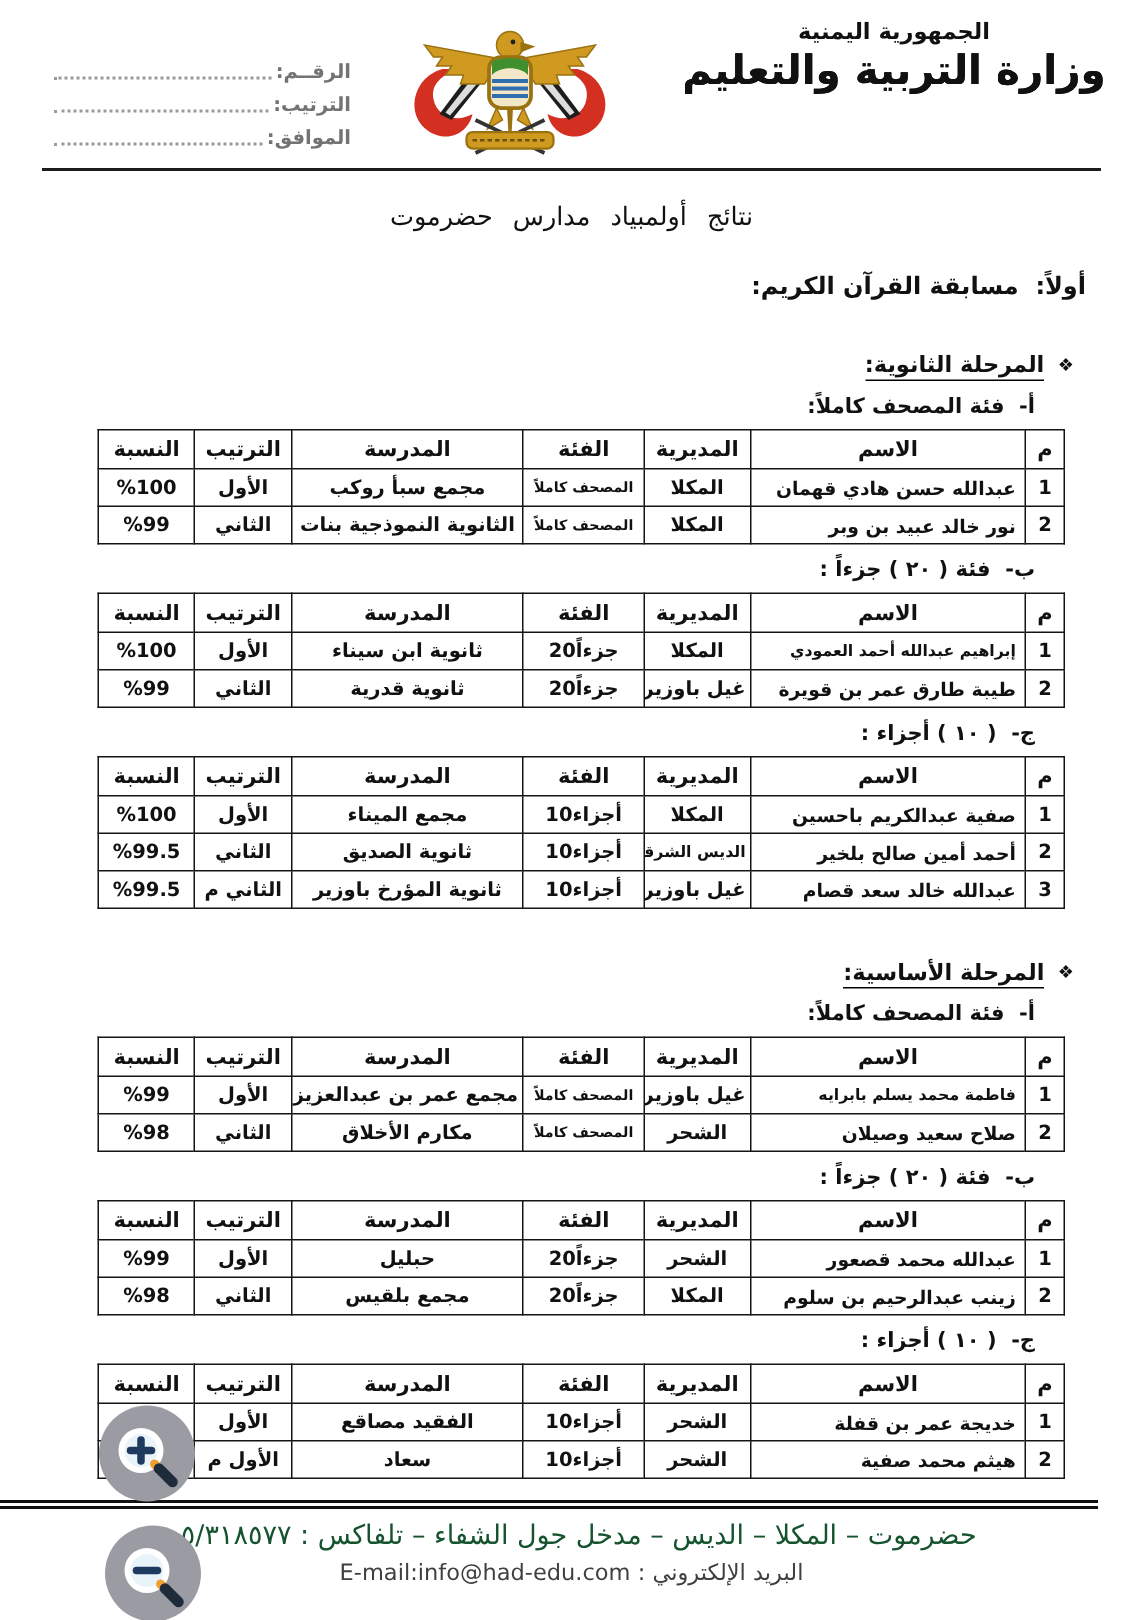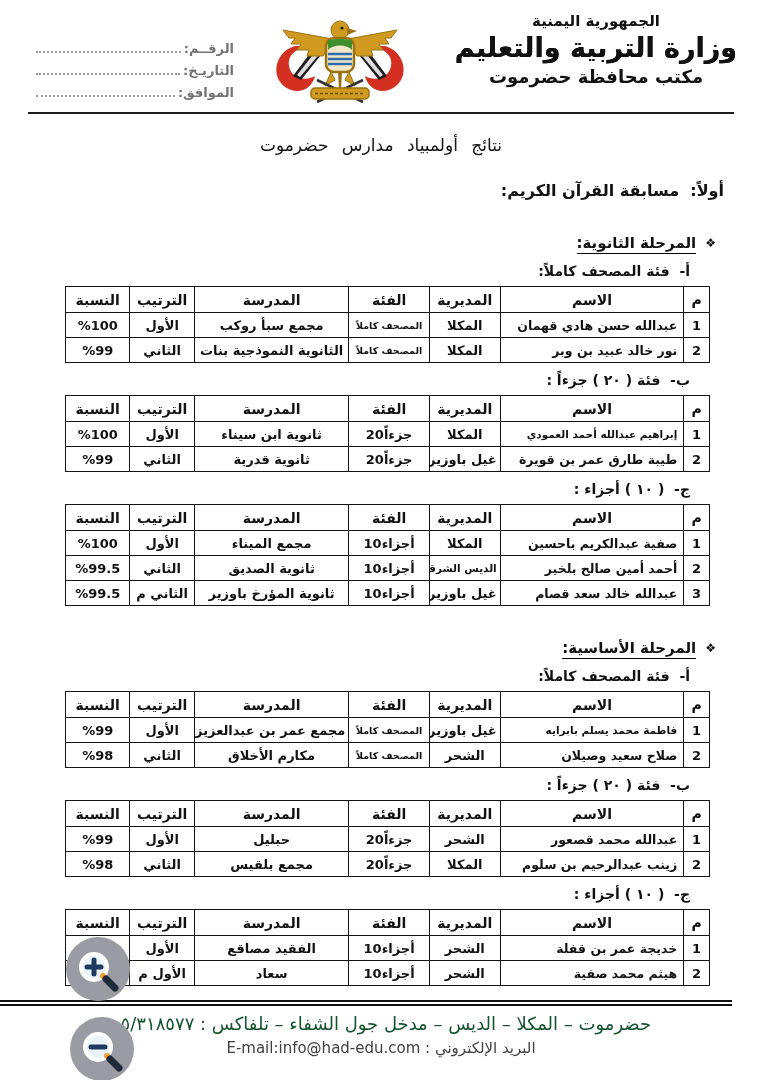--- a/index.html
+++ b/index.html
@@ -64,21 +64,20 @@
 </style>
 </head>
 <body>
 
 <div class="page">
 
   <div class="letterhead">
     <div class="lh-right">
       <div class="lh-country">الجمهورية اليمنية</div>
       <div class="lh-ministry">وزارة التربية والتعليم</div>
-      <div class="lh-office">مكتب محافظة حضرموت</div>
     </div>
 
     <div class="lh-center">
       <svg width="150" height="98" viewBox="0 0 150 98">
 
         <path d="M30,36 C8,42 4,72 26,80 C38,84 48,76 50,66 C40,72 26,68 24,56 C22,46 30,40 40,36 Z" fill="#d43022"></path>
         <path d="M120,36 C142,42 146,72 124,80 C112,84 102,76 100,66 C110,72 124,68 126,56 C128,46 120,40 110,36 Z" fill="#d43022"></path>
 
         <polygon points="52,34 28,66 36,70 60,40" fill="#1d1d1d"></polygon>
         <polygon points="98,34 122,66 114,70 90,40" fill="#1d1d1d"></polygon>
@@ -107,21 +106,21 @@
         <path d="M50,83.5 h50" stroke="#6b4f0a" stroke-width="1.6" stroke-dasharray="3 2"></path>
       </svg>
     </div>
 
     <div class="lh-left">
       <div class="ref-row">
         <span class="ref-label">الرقــم:</span>
         <span class="ref-line"></span>
       </div>
       <div class="ref-row">
-        <span class="ref-label">التاريـخ:</span>
+        <span class="ref-label">الترتيب:</span>
         <span class="ref-line"></span>
       </div>
       <div class="ref-row">
         <span class="ref-label">الموافق:</span>
         <span class="ref-line"></span>
       </div>
     </div>
   </div>
 
   <div class="header-rule"></div>

